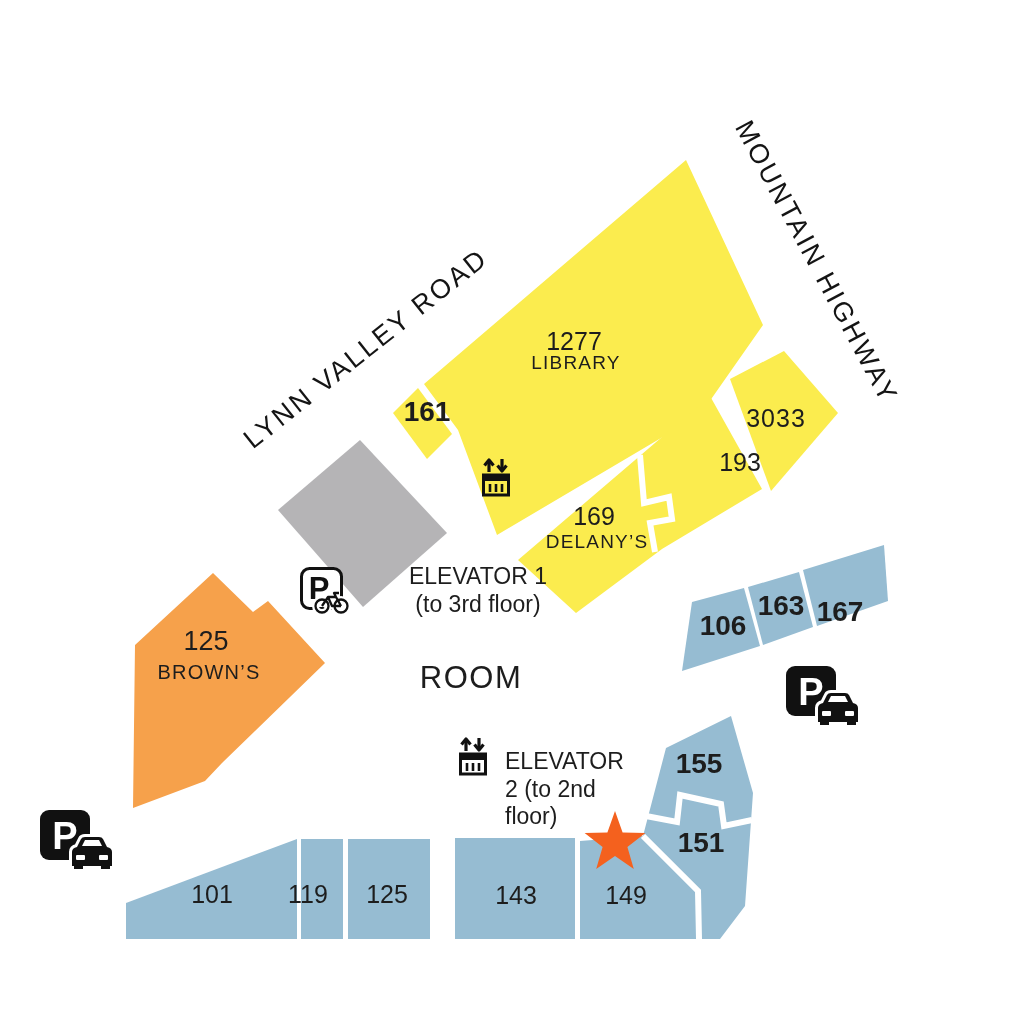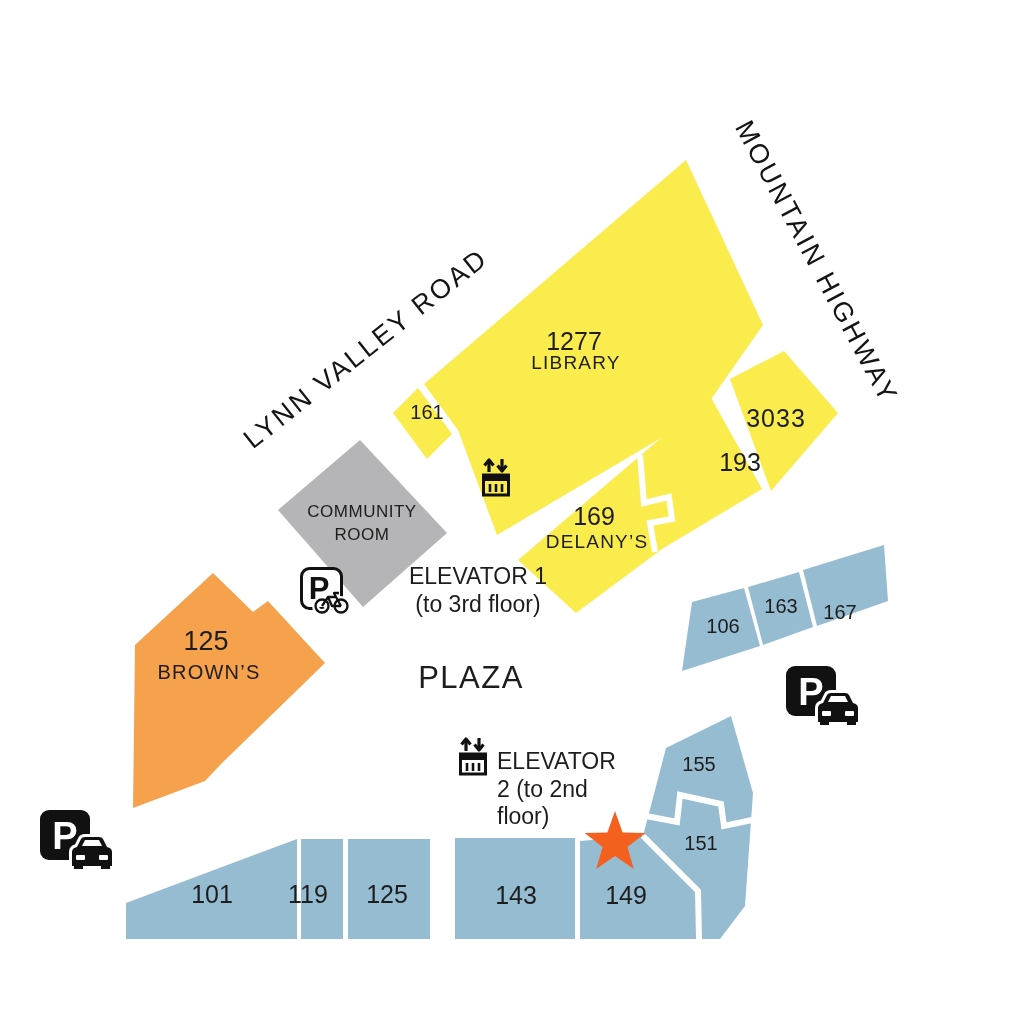--- a/index.html
+++ b/index.html
@@ -6,32 +6,32 @@
   .map{
     position:relative;width:1024px;height:1024px;background:#ffffff;overflow:hidden;
     font-family:"Liberation Sans", sans-serif;color:#1d1d1d;
   }
   .map svg{position:absolute;left:0;top:0;}
   .lbl{
     position:absolute;transform:translate(-50%,-50%);
     white-space:nowrap;text-align:center;color:#1d1d1d;line-height:1.15;
   }
   .num{font-size:25px;}
-  .num-sm{font-size:20px;}
+  .num-sm{font-size:28px;font-weight:bold;}
   .sub{font-size:19px;letter-spacing:1.2px;}
   .street{font-size:27px;letter-spacing:2.5px;color:#141414;}
   .street.lynn{transform:translate(-50%,-50%) rotate(-38.5deg);}
   .street.mtn{transform:translate(-50%,-50%) rotate(62deg);}
   .plaza{font-size:31px;letter-spacing:1.5px;}
   .wrap{white-space:normal;}
   .community{font-size:17px;letter-spacing:0.5px;width:124px;line-height:1.35;}
   .elev1{font-size:23px;width:150px;line-height:1.2;}
   .elev2{
     position:absolute;transform:none;text-align:left;white-space:normal;
-    font-size:23px;width:122px;line-height:1.2;color:#1d1d1d;
+    font-size:23px;width:122px;line-height:1.2;color:#1d1d1d;margin-left:8px;
   }
   .ls1{letter-spacing:1px;}
 </style>
 </head>
 <body>
 
 <div class="map">
 
   <svg width="1024" height="1024" viewBox="0 0 1024 1024">
 
@@ -132,37 +132,36 @@
   <div class="lbl num" style="left:574px;top:341px;">1277</div>
   <div class="lbl sub" style="left:576px;top:363px;">LIBRARY</div>
 
   <div class="lbl num-sm" style="left:427px;top:412px;">161</div>
   <div class="lbl num" style="left:740px;top:462px;">193</div>
   <div class="lbl num ls1" style="left:776px;top:418px;">3033</div>
 
   <div class="lbl num" style="left:594px;top:516px;">169</div>
   <div class="lbl sub" style="left:597px;top:542px;">DELANY’S</div>
 
-  <div class="lbl community wrap" style="left:362px;top:524px;">COMMUNITY ROOM</div>
 
   <div class="lbl num" style="left:206px;top:642px;font-size:27px;">125</div>
   <div class="lbl sub" style="left:209px;top:672px;font-size:20px;">BROWN’S</div>
 
   <div class="lbl num-sm" style="left:723px;top:626px;">106</div>
   <div class="lbl num-sm" style="left:781px;top:606px;">163</div>
   <div class="lbl num-sm" style="left:840px;top:583px;margin-top:29px;">167</div>
 
   <div class="lbl num-sm" style="left:699px;top:764px;">155</div>
   <div class="lbl num-sm" style="left:701px;top:843px;">151</div>
 
   <div class="lbl num" style="left:626px;top:895px;">149</div>
   <div class="lbl num" style="left:516px;top:895px;">143</div>
   <div class="lbl num" style="left:387px;top:894px;">125</div>
   <div class="lbl num" style="left:308px;top:894px;text-align:right;">119</div>
   <div class="lbl num" style="left:212px;top:894px;">101</div>
 
-  <div class="lbl plaza" style="left:471px;top:678px;">PLAZA</div>
+  <div class="lbl plaza" style="left:471px;top:678px;">ROOM</div>
 
   <div class="lbl elev1 wrap" style="left:478px;top:591px;">ELEVATOR 1 (to 3rd floor)</div>
 
   <div class="elev2" style="left:497px;top:748px;">ELEVATOR 2 (to 2nd floor)</div>
 
 </div>
 
 </body></html>

